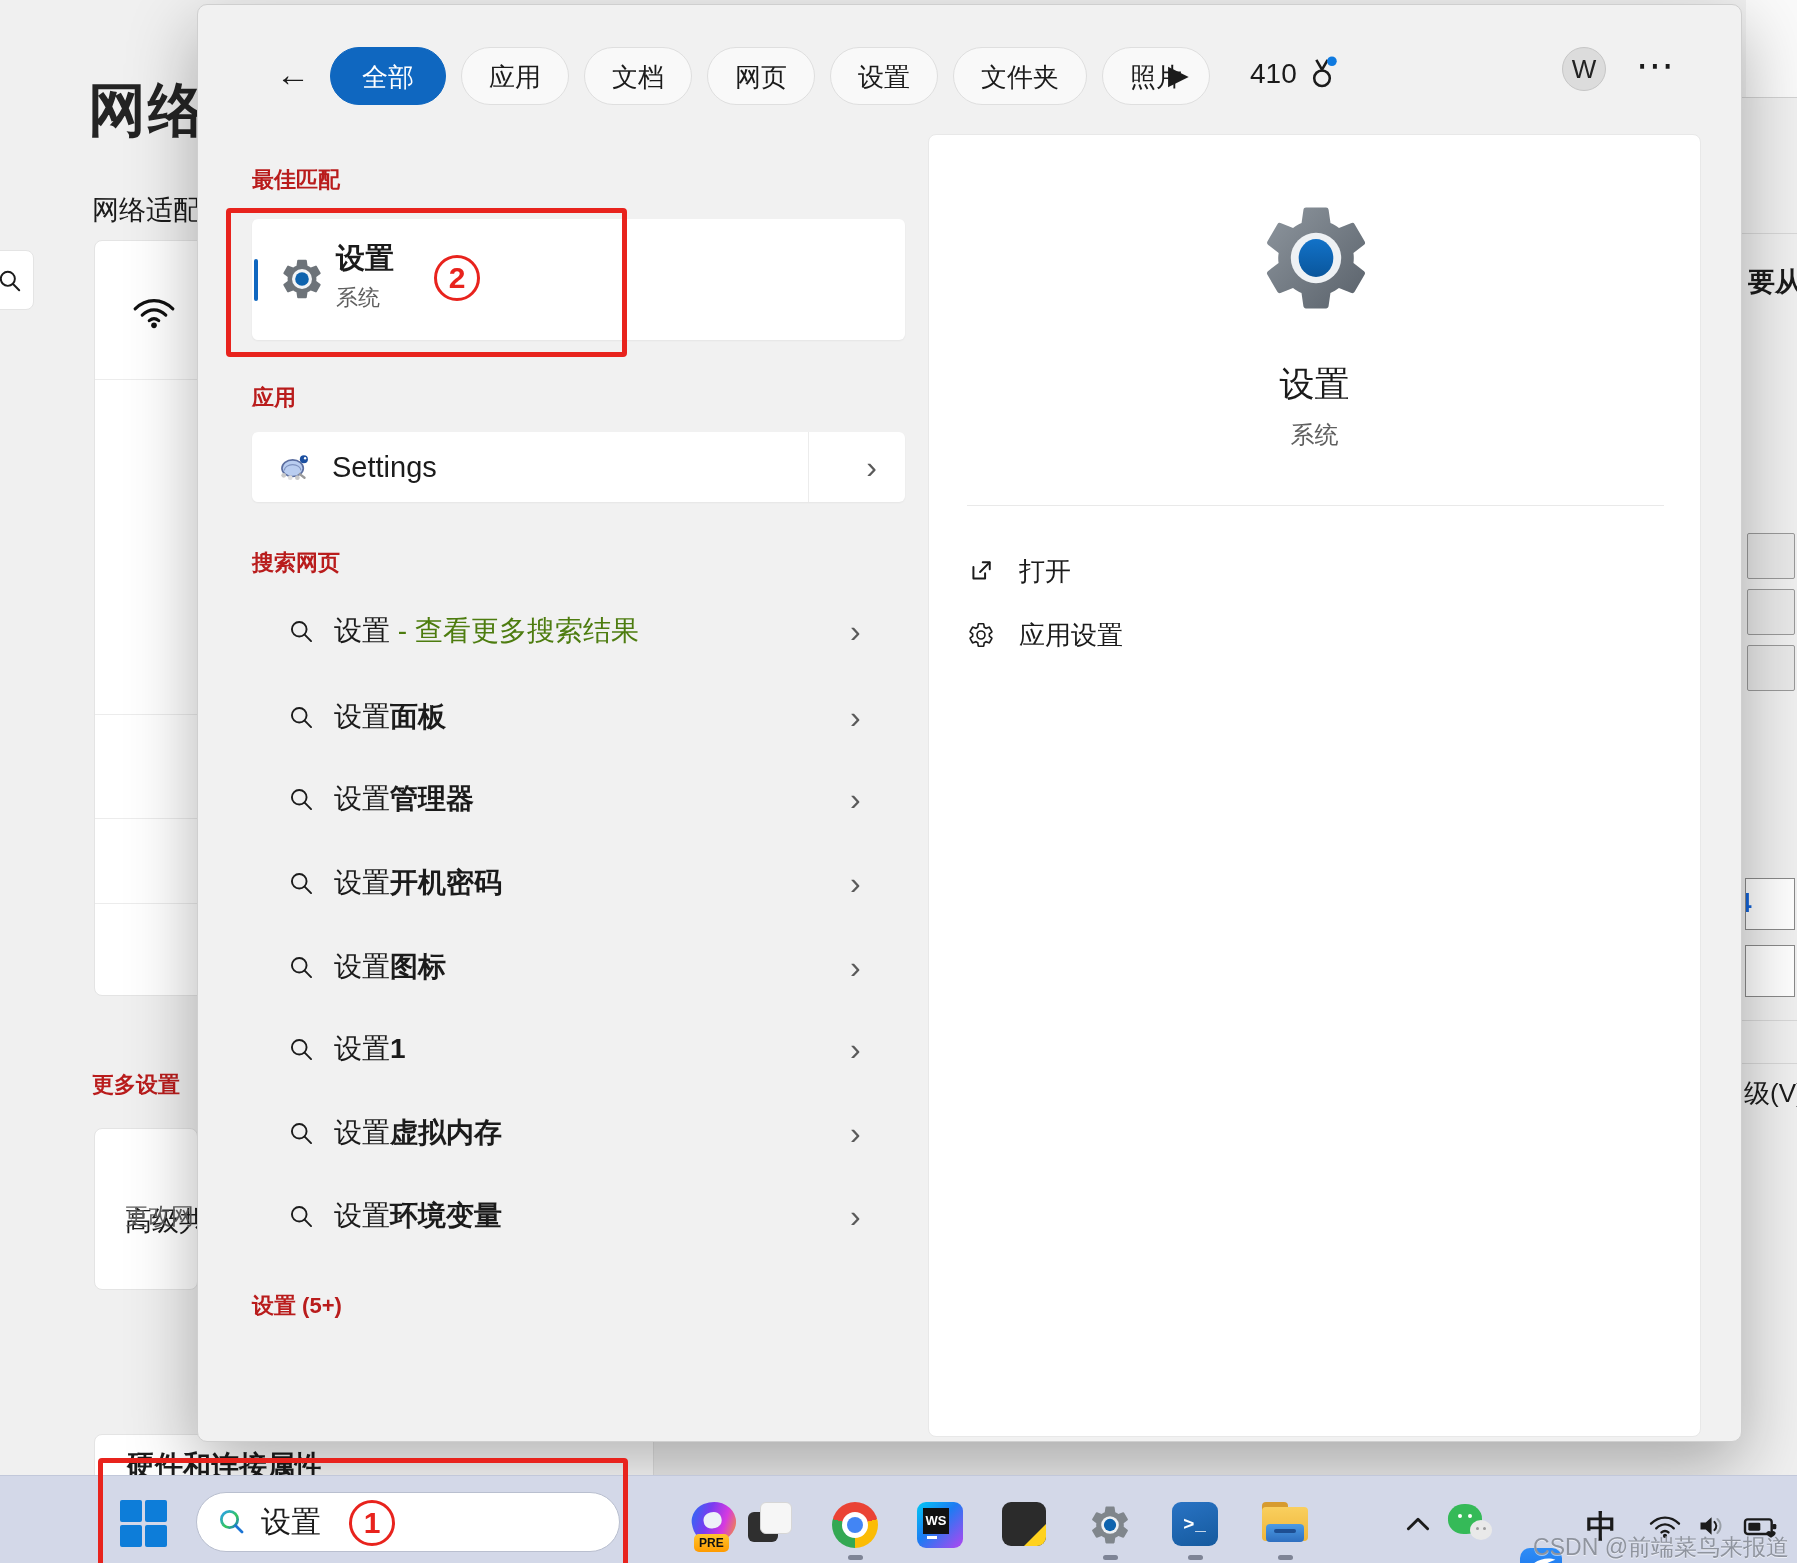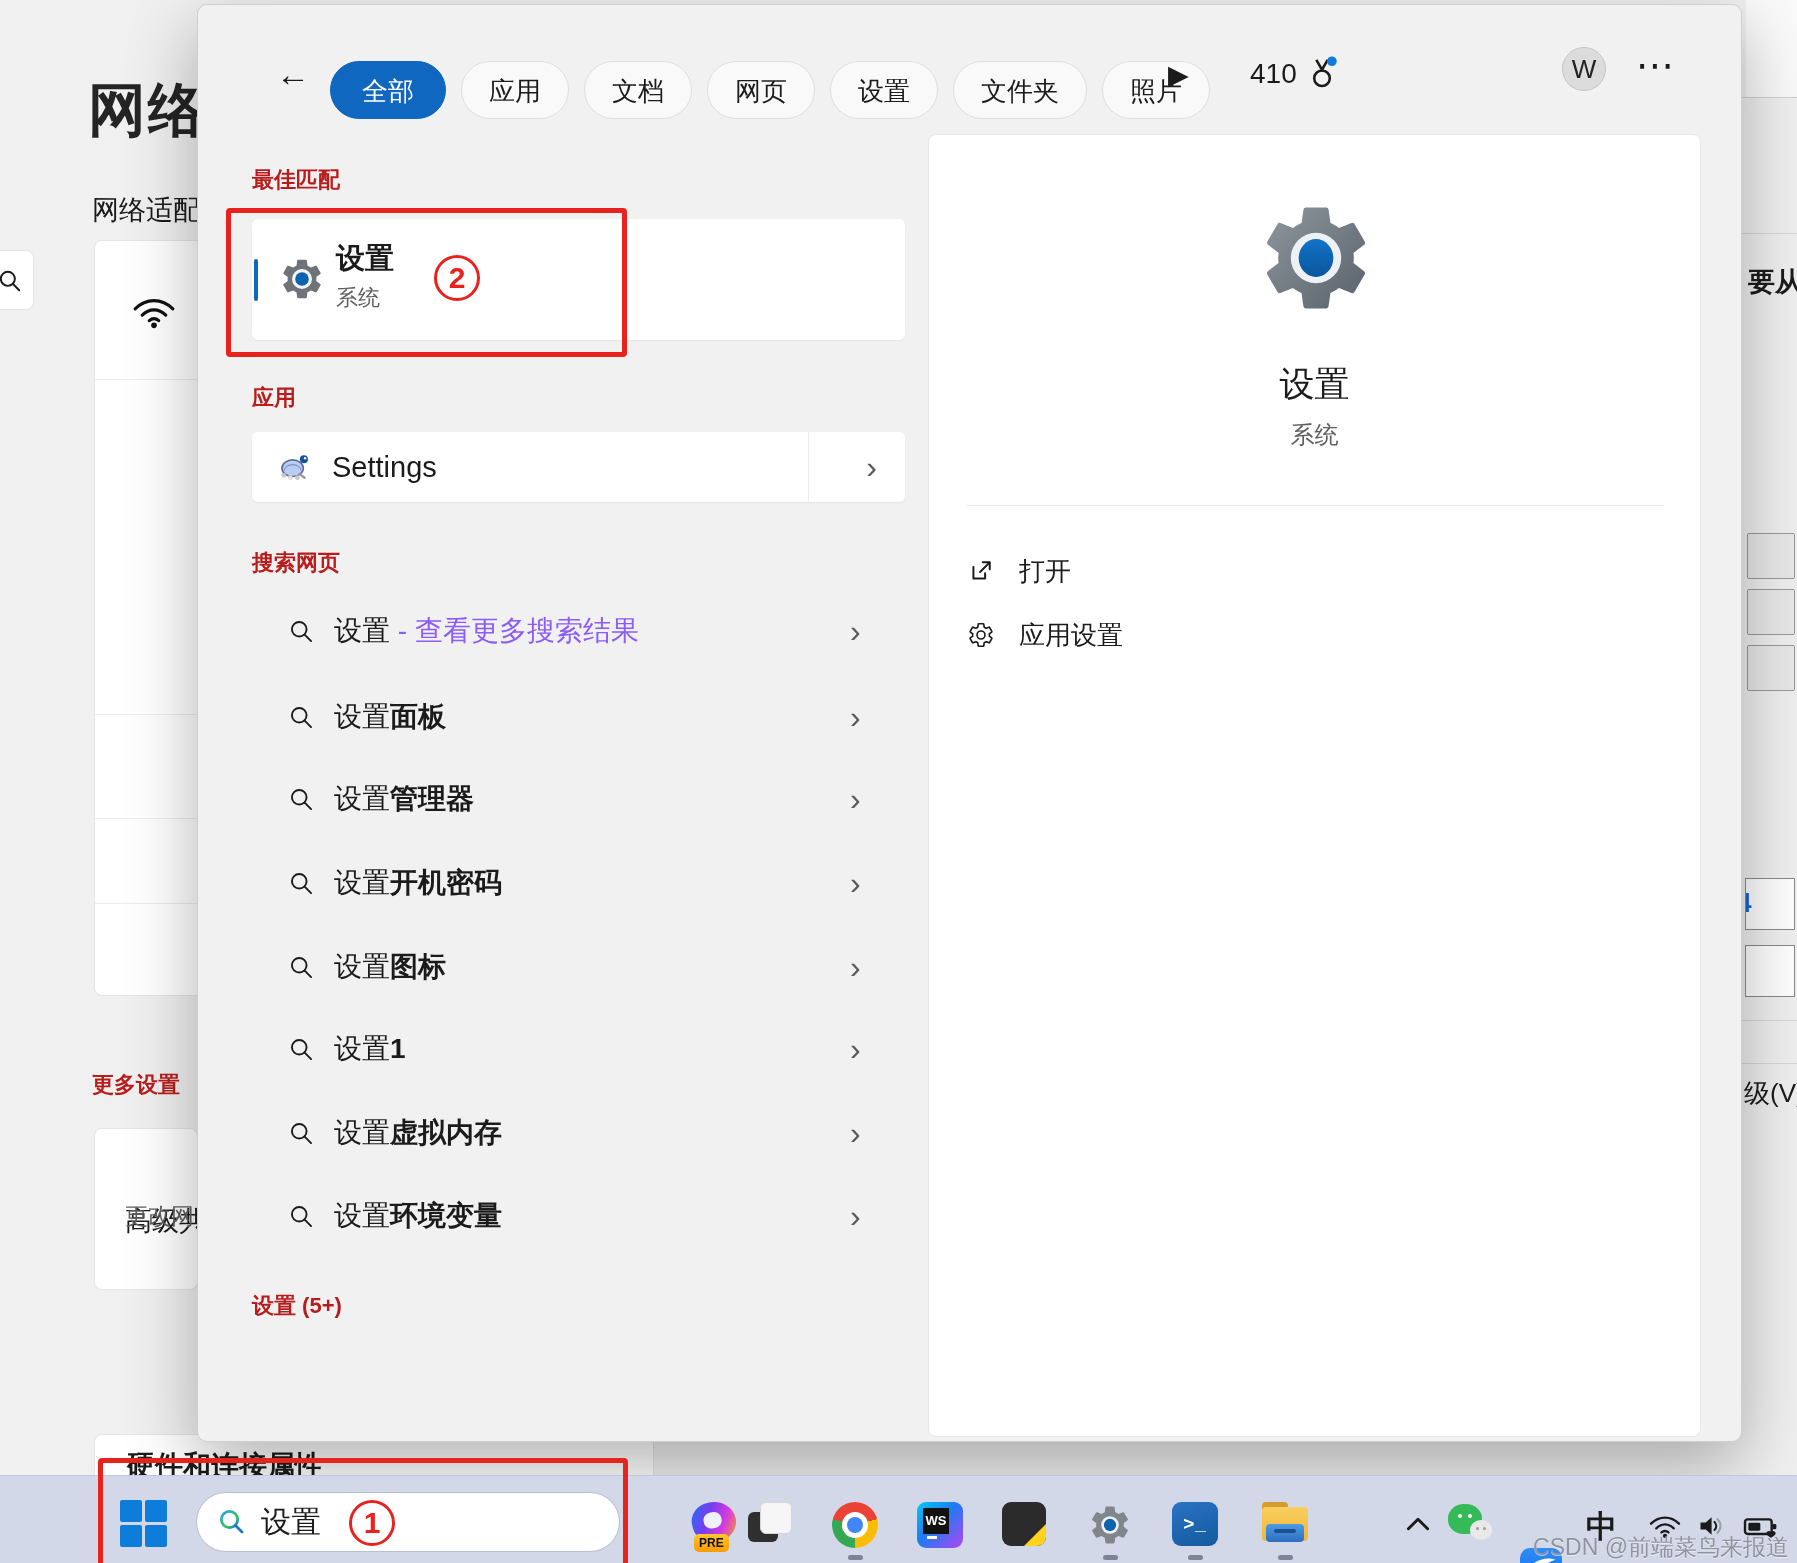--- a/index.html
+++ b/index.html
@@ -49,21 +49,21 @@
   .wechat{position:relative;width:46px;height:44px;}
   .wechat .big{position:absolute;left:0;top:2px;width:34px;height:30px;background:#35ba58;border-radius:48% 48% 46% 46%;}
   .wechat .big i{position:absolute;top:10px;width:4px;height:4px;border-radius:50%;background:#fff;}
   .wechat .small{position:absolute;left:22px;top:18px;width:22px;height:20px;background:#e9e9e9;border-radius:50%;}
   .wechat .small i{position:absolute;top:7px;width:3px;height:3px;border-radius:50%;background:#9b9b9b;}
   .dingtalk{width:42px;height:42px;border-radius:10px;background:linear-gradient(#2f8df6,#0f6ae8);position:relative;overflow:hidden;}
   .avatar{width:42px;height:42px;border-radius:50%;background:#dcdcdc;border:1px solid #c6c6c6;display:flex;align-items:center;justify-content:center;font-size:26px;color:#222;}
   .graybox3d{position:absolute;left:1747px;width:48px;height:46px;background:#e9e9e9;border:1px solid #9a9a9a;border-radius:2px;box-sizing:border-box;}
   .whitebox{position:absolute;left:1745px;width:50px;height:52px;background:#fff;border:1px solid #8a8a8a;box-sizing:border-box;overflow:hidden;}
   .watermark{position:absolute;right:8px;top:1532px;font-size:23px;color:#8f949e;z-index:25;text-shadow:0 1px 0 rgba(255,255,255,.55);white-space:nowrap;}
-  .muted{color:#8b5cf6;font-weight:400;}
+  .muted{color:#4d7c0f;font-weight:400;}
   svg{display:block;}
 </style>
 </head>
 <body>
 
 <div id="screen">
 
   <div class="layer">
     <div class="abs" style="left:88px;top:72px;font-size:58px;font-weight:600;letter-spacing:2px;color:#242424;white-space:nowrap;">网络</div>
     <div class="abs" style="left:92px;top:192px;font-size:27px;white-space:nowrap;text-align:right;">网络适配</div>
@@ -122,21 +122,21 @@
     <div class="whitebox" style="top:945px;"></div>
     <div class="abs" style="left:1742px;top:1020px;width:55px;height:1px;background:#d8d8d8;"></div>
     <div class="abs" style="left:1742px;top:1063px;width:55px;height:1px;background:#d8d8d8;"></div>
     <div class="abs" style="left:1744px;top:1076px;font-size:26px;white-space:nowrap;">级(V)</div>
   </div>
 
   <div id="panel">
 
     <div class="abs" style="left:72px;top:46px;width:46px;height:46px;font-size:34px;display:flex;align-items:center;justify-content:center;">←</div>
 
-    <div class="abs" style="left:132px;top:56px;display:flex;gap:15px;">
+    <div class="abs" style="left:132px;top:42px;display:flex;gap:15px;">
       <div class="pill selected">全部</div>
       <div class="pill">应用</div>
       <div class="pill">文档</div>
       <div class="pill">网页</div>
       <div class="pill">设置</div>
       <div class="pill">文件夹</div>
       <div class="pill">照片</div>
     </div>
 
     <div class="abs" style="left:970px;top:54px;font-size:27px;">▶</div>

